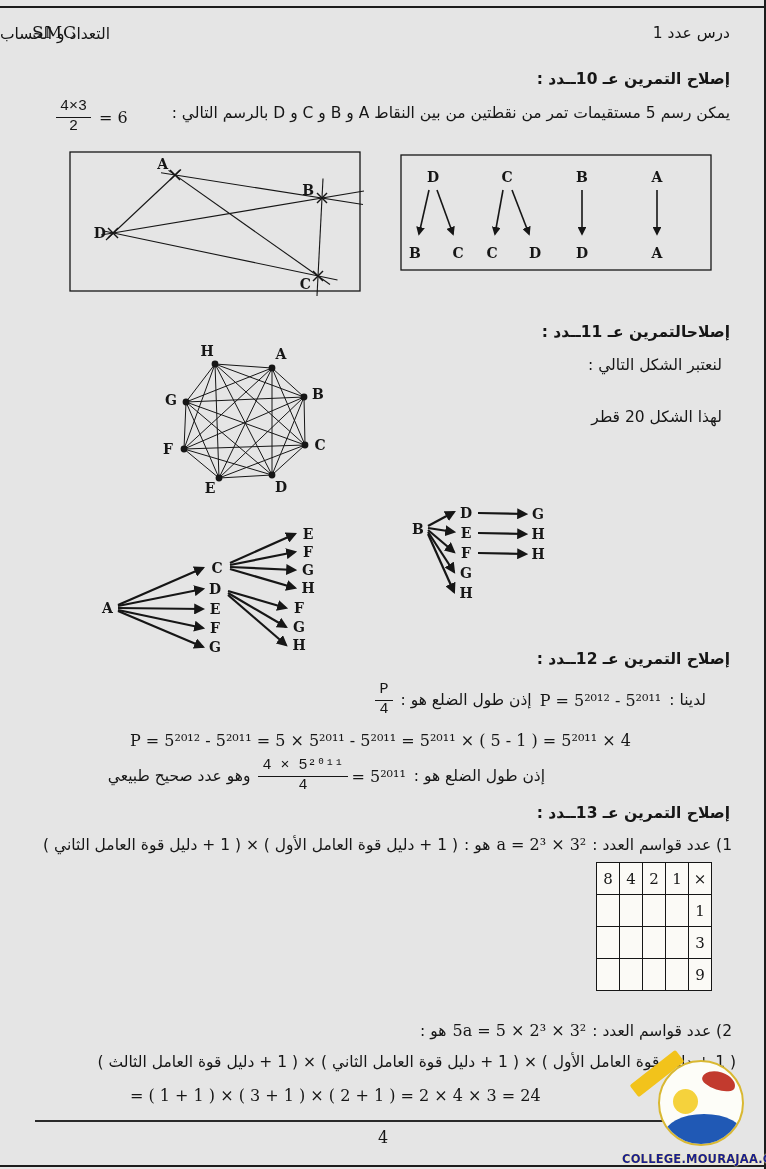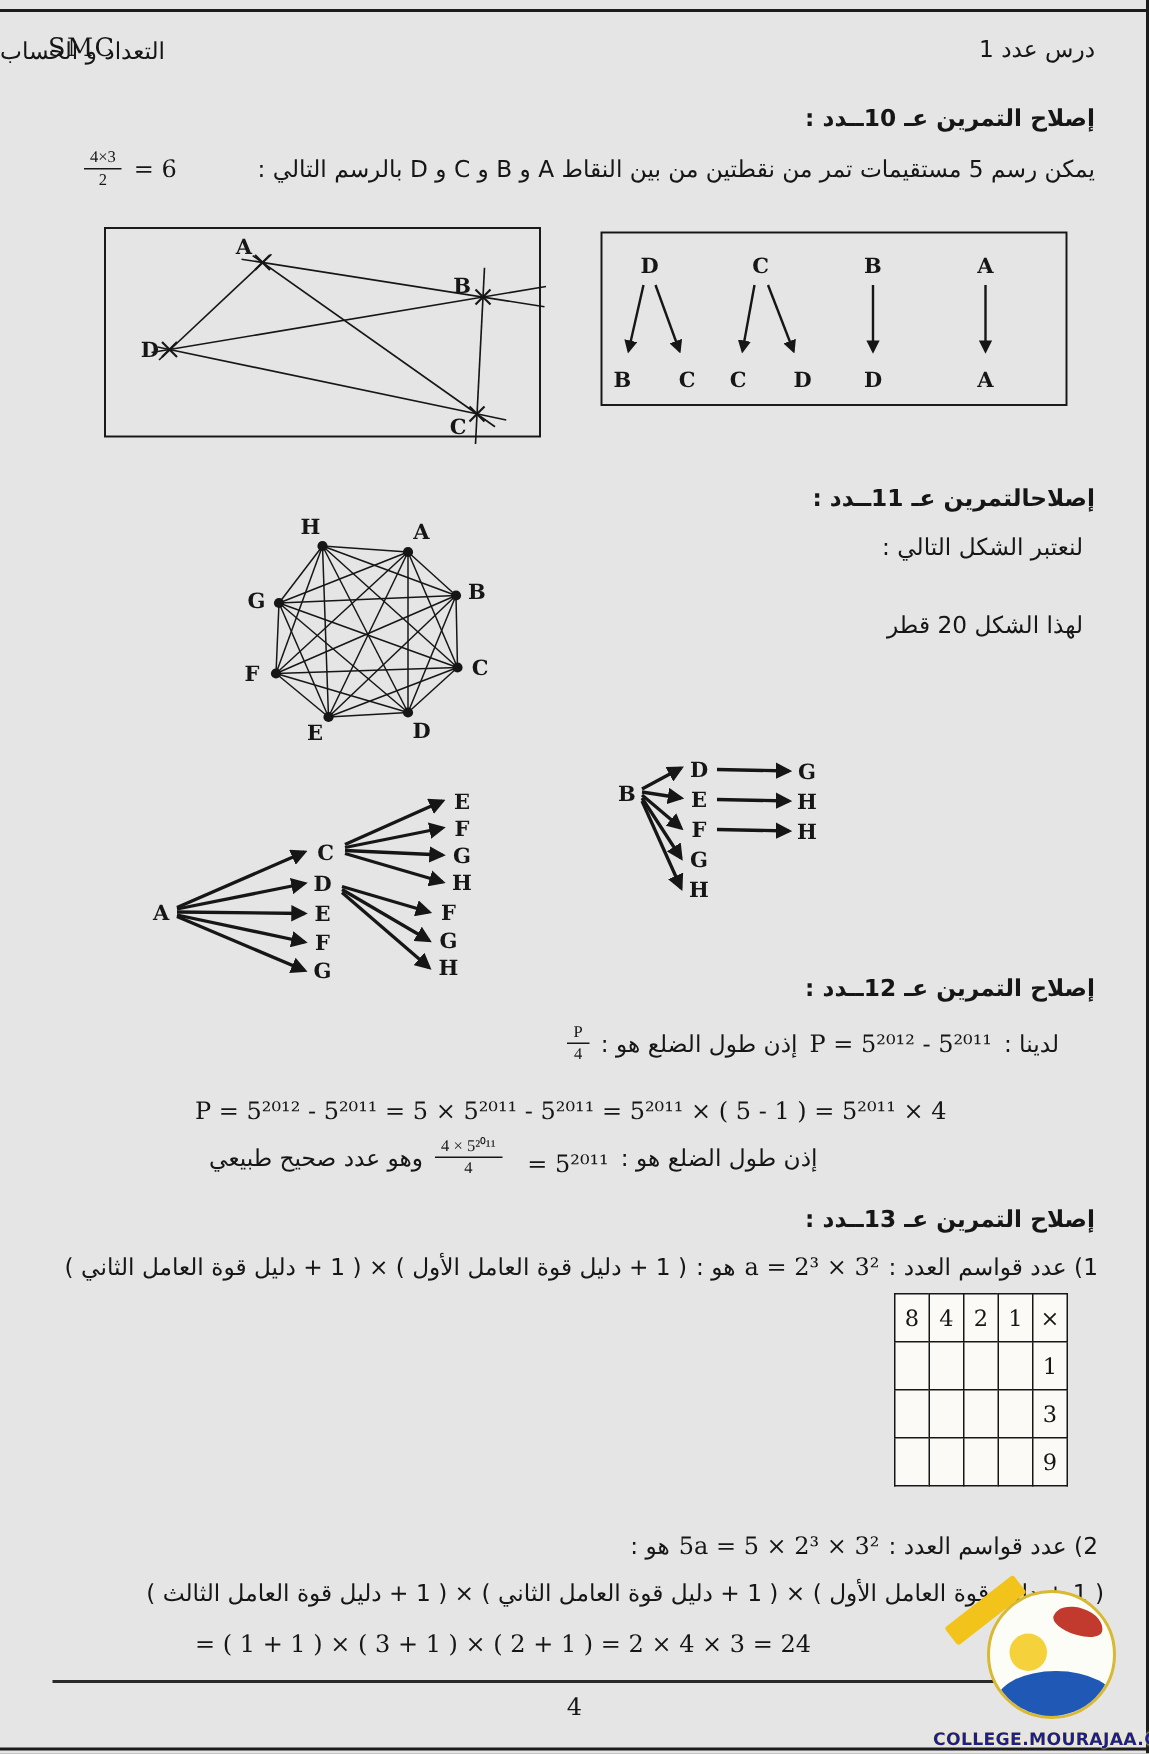--- a/index.html
+++ b/index.html
@@ -4,22 +4,22 @@
 <style>
   *{margin:0;padding:0;box-sizing:border-box}
   body{background:#8e8e8e;font-family:"DejaVu Sans",sans-serif}
   .page{position:relative;width:766px;height:1169px;background:#e5e5e5;margin:0 auto;overflow:hidden;color:#161616}
   .abs{position:absolute}
   .ar{font-family:"DejaVu Sans",sans-serif;direction:rtl;font-size:15.5px;white-space:nowrap}
   .title{font-weight:bold;}
   .math{font-family:"DejaVu Serif",serif;font-size:16px;white-space:nowrap}
   .mrow{display:flex;align-items:center;gap:8px;white-space:nowrap}
   .mrow.rtl{direction:rtl}
-  .mrow-inline{display:inline-flex;align-items:flex-end;gap:17px;direction:ltr}
-  .frac{display:inline-flex;flex-direction:column;align-items:center;line-height:1.1;font-size:11px;font-family:Liberation Serif, serif;direction:ltr}
+  .mrow-inline{display:inline-flex;align-items:center;gap:4px;direction:ltr}
+  .frac{display:inline-flex;flex-direction:column;align-items:center;line-height:1.1;font-size:15px;font-family:Liberation Mono, monospace;direction:ltr}
   .frac .num{padding:0 4px 1px;border-bottom:1.4px solid #161616}
   .frac .den{padding-top:1px}
   svg text{font-family:"DejaVu Serif",serif;font-weight:bold;font-size:14px;fill:#161616}
   .scan-edge{position:absolute;background:#1c1c1c}
   .hdr-left{left:32px;top:22px;font-family:"DejaVu Serif",serif;font-size:17px;letter-spacing:1px}
   .hdr-center{left:0;right:0;top:25px;text-align:left}
   .hdr-right{right:36px;top:24px}
   .div-table{border-collapse:collapse;direction:rtl;background:#fbfaf6}
   .div-table td{width:23px;height:32px;border:1.4px solid #161616;text-align:center;font-family:"DejaVu Serif",serif;font-size:15px;padding:0}
   .page-num{left:0;right:0;top:1128px;text-align:center;font-family:"DejaVu Serif",serif;font-size:16px}

